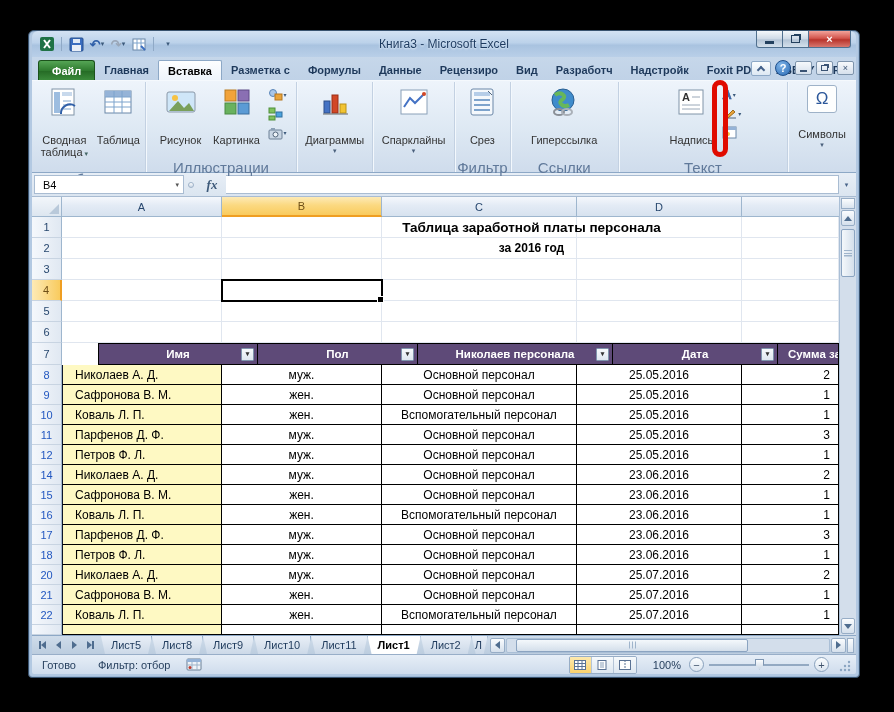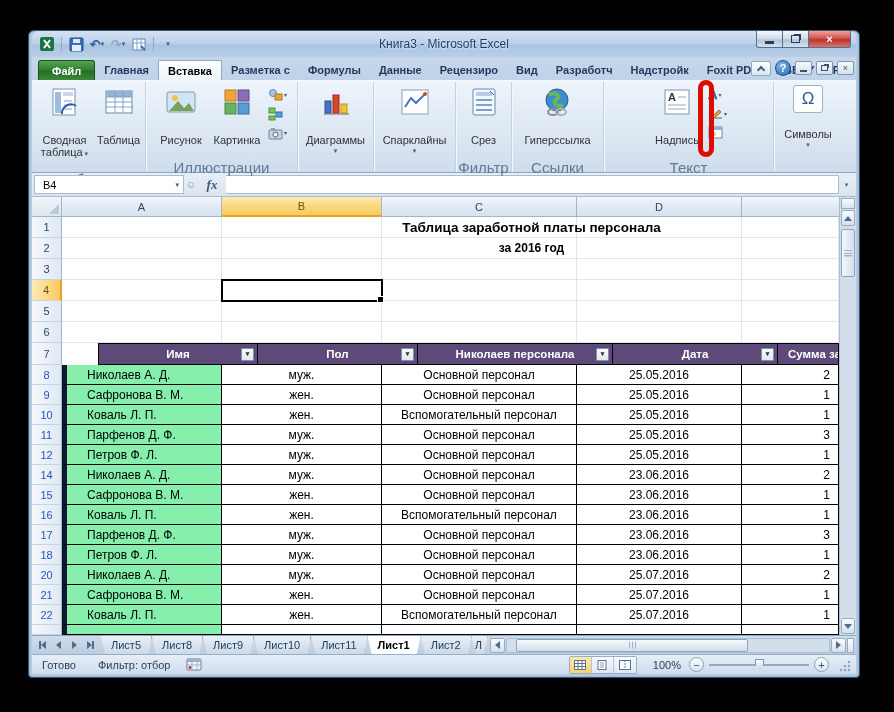--- a/index.html
+++ b/index.html
@@ -118,21 +118,21 @@
   .hcell { background:#5e4a78; color:#fff; font-weight:bold; font-size:11.5px;
            border:1px solid #000; border-left:none; display:flex; align-items:center; justify-content:center;
            position:relative; white-space:nowrap; overflow:hidden; }
   .hcell.first { border-left:1px solid #000;margin-left:36px; }
   .hcell.amount { justify-content:flex-start; padding-left:10px; }
   .fltr { position:absolute; right:3px; width:13px; height:13px; background:linear-gradient(#f7fafc,#dfe7f0);
           border:1px solid #7f94ad; border-radius:1px; display:flex; align-items:center; justify-content:center; }
   .fltr::after { content:"▾"; font-size:7px; color:#333; }
   .tc { background:#fff; border-right:1px solid #000; border-bottom:1px solid #000; font-size:12px; color:#000;
         display:flex; align-items:center; justify-content:center; white-space:nowrap; overflow:hidden; }
-  .tc.name { background:#86efac; justify-content:flex-start; padding-left:20px; border-left:5px solid #0f172a; }
+  .tc.name { background:#fef9c3; justify-content:flex-start; padding-left:12px; border-left:1px solid #0f172a; }
   .tc.amount { justify-content:flex-end; padding-right:8px; }
   .overlay-title { position:absolute; left:190px; width:619px; text-align:center; font-weight:bold;
                    color:#000; pointer-events:none; z-index:3; }
   .t1 { top:0; height:21px; line-height:21px; font-size:13.5px; }
   .t2 { top:21px; height:21px; line-height:21px; font-size:12px; }
   .selbox { position:absolute; left:189px; top:62px; width:162px; height:23px; border:2px solid #000; z-index:4;
             pointer-events:auto; }
   .selbox::after { content:""; position:absolute; right:-3px; bottom:-3px; width:5px; height:5px;
                    background:#000; border:1px solid #fff; }
 
@@ -397,21 +397,21 @@
                 <path d="M6 13 h16 M6 18 h16 M6 23 h16" stroke="#7da3cc" stroke-width="2"></path>
                 <path d="M20 4 l4 4" stroke="#51657c"></path>
               </svg>
           </span>
           <span class="blabel">Срез</span>
         </div>
       </div>
       <div class="rglabel">Фильтр</div>
     </div>
 
-    <div class="rgroup" style="width:92px">
+    <div class="rgroup" style="width:108px">
       <div class="rgbody">
         <div class="bigbtn" style="width:86px">
           <span class="icon32">
             <svg width="32" height="30">
                 <circle cx="15" cy="13" r="11" fill="#3f8ccc" stroke="#2a5f93"></circle>
                 <path d="M7 8 q4 -3 7 -1 q4 2 1 5 q-5 3 -1 6 q3 2 7 0" fill="none" stroke="#67b75a" stroke-width="4"></path>
                 <ellipse cx="11" cy="25" rx="5" ry="3" fill="none" stroke="#8a8f96" stroke-width="2"></ellipse>
                 <ellipse cx="19" cy="25" rx="5" ry="3" fill="none" stroke="#aab0b8" stroke-width="2"></ellipse>
               </svg>
           </span>

